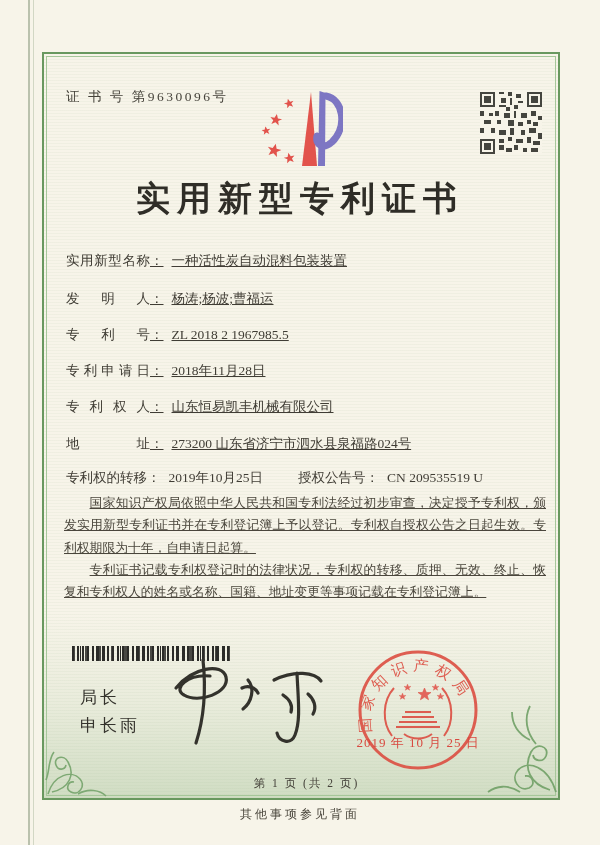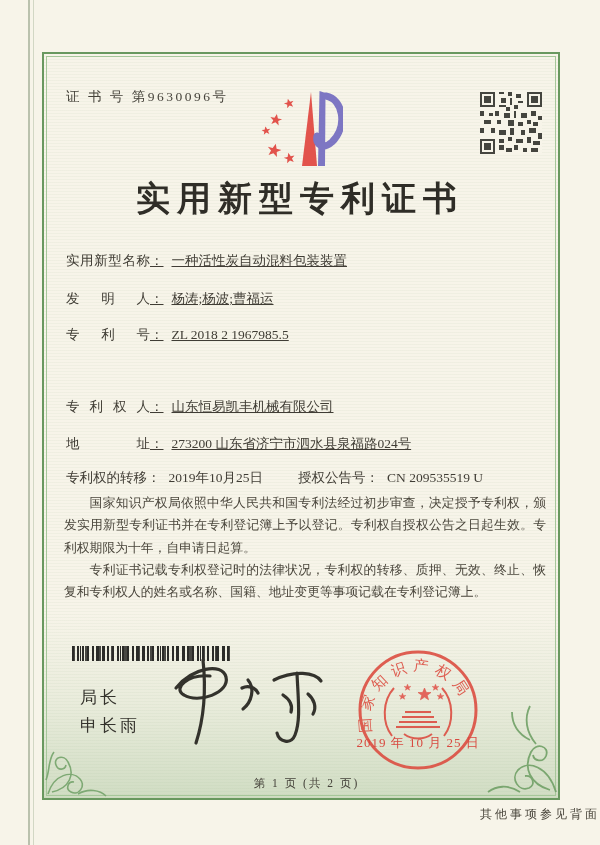--- a/index.html
+++ b/index.html
@@ -39,21 +39,21 @@
   #f-address{top:435px}
   #f-grant{top:469px}
   .grant-no{position:absolute;left:232px;top:0;white-space:nowrap;}
   #f-grant{width:480px;}
   .grant-wrap{position:relative;display:inline-block;width:100%;}
 
   .paras{
     position:absolute;left:64px;top:492px;width:482px;
     font-size:12.8px;line-height:1.74;text-align:justify;color:#4a463c;
   }
-  .paras p{margin:0;text-indent:2em;}
+  .paras p{margin:0;text-indent:2em;text-decoration:underline;}
 
   .barcode{
     position:absolute;left:72px;top:646px;width:158px;height:15px;
     background:
       repeating-linear-gradient(90deg,#2b2b28 0 2px,rgba(0,0,0,0) 2px 5px),
       repeating-linear-gradient(90deg,#2b2b28 0 1px,rgba(0,0,0,0) 1px 8px),
       repeating-linear-gradient(90deg,rgba(43,43,40,.85) 0 3px,rgba(0,0,0,0) 3px 13px);
   }
 
   .signoff{position:absolute;left:80px;font-family:"Liberation Sans","DejaVu Sans",sans-serif;
@@ -63,21 +63,21 @@
 
   .signature{position:absolute;left:158px;top:650px;}
   .seal{position:absolute;left:352px;top:646px;}
   .qr{position:absolute;left:480px;top:92px;}
   .logo{position:absolute;left:253px;top:86px;}
   .flourish{position:absolute;}
   #fl-left{left:44px;top:736px;}
   #fl-right{left:482px;top:700px;transform:scaleX(-1);}
 
   .page-no{position:absolute;left:0;right:0;top:776px;text-align:center;font-size:11.5px;letter-spacing:2px;color:#45423a;padding-left:13px;}
-  .back-note{position:absolute;left:0;right:0;top:806px;text-align:right;font-size:12px;letter-spacing:3px;color:#4a463c;}
+  .back-note{position:absolute;left:0;right:0;top:806px;text-align:center;font-size:12px;letter-spacing:3px;color:#4a463c;}
 </style>
 </head>
 <body>
 
 <div class="page">
   <div class="scan-edge"></div>
   <div class="scan-edge2"></div>
 
   <div class="frame">
     <div class="frame-inner"></div>
@@ -160,20 +160,23 @@
 
   <div class="fl" id="f-name">
     <span class="label">实用新型名称</span><span class="colon">：</span><span>一种活性炭自动混料包装装置</span>
   </div>
   <div class="fl" id="f-inventor">
     <span class="label">发明人</span><span class="colon">：</span><span>杨涛;杨波;曹福运</span>
   </div>
   <div class="fl" id="f-patentno">
     <span class="label">专利号</span><span class="colon">：</span><span>ZL 2018 2 1967985.5</span>
   </div>
+  <div class="fl" id="f-filing">
+    <span class="label">专利申请日</span><span class="colon">：</span><span>2018年11月28日</span>
+  </div>
   <div class="fl" id="f-patentee">
     <span class="label">专利权人</span><span class="colon">：</span><span>山东恒易凯丰机械有限公司</span>
   </div>
   <div class="fl" id="f-address">
     <span class="label">地址</span><span class="colon">：</span><span>273200 山东省济宁市泗水县泉福路024号</span>
   </div>
   <div class="fl" id="f-grant">
     <span class="grant-wrap">
       <span><span>专利权的转移</span><span class="colon">：</span><span>2019年10月25日</span></span>
       <span class="grant-no"><span>授权公告号</span><span class="colon">：</span><span>CN 209535519 U</span></span>

